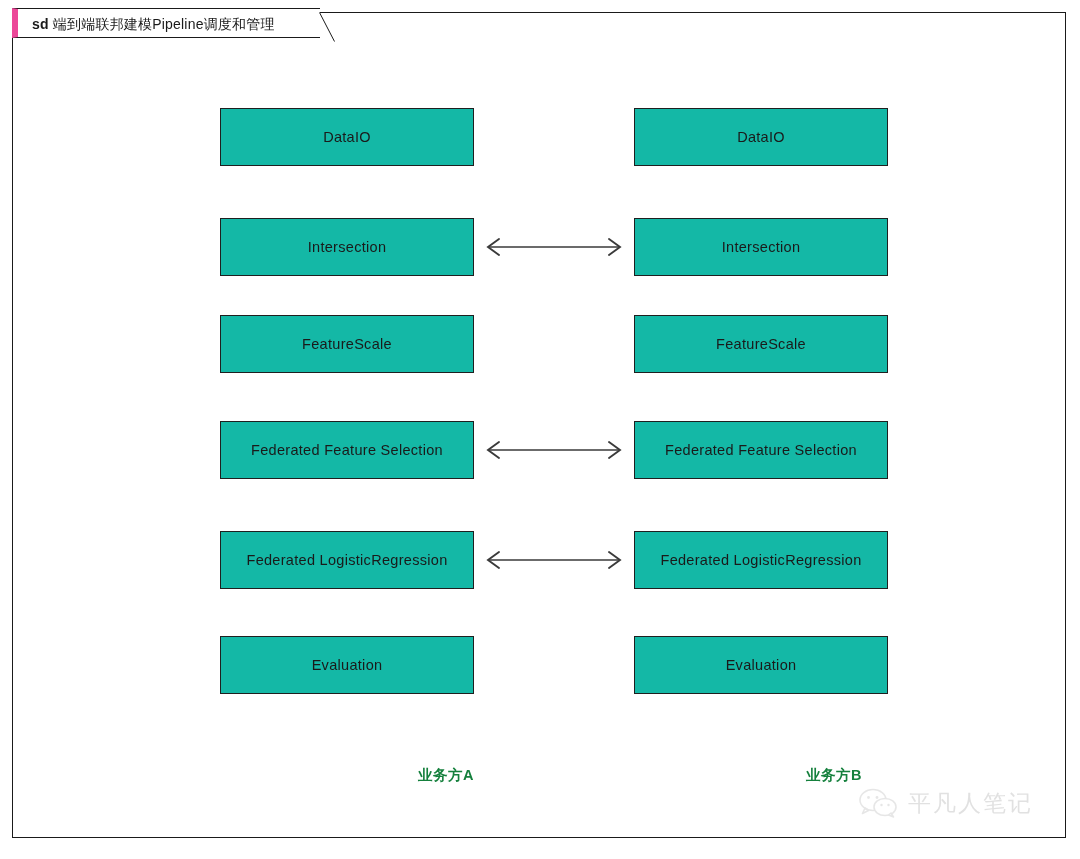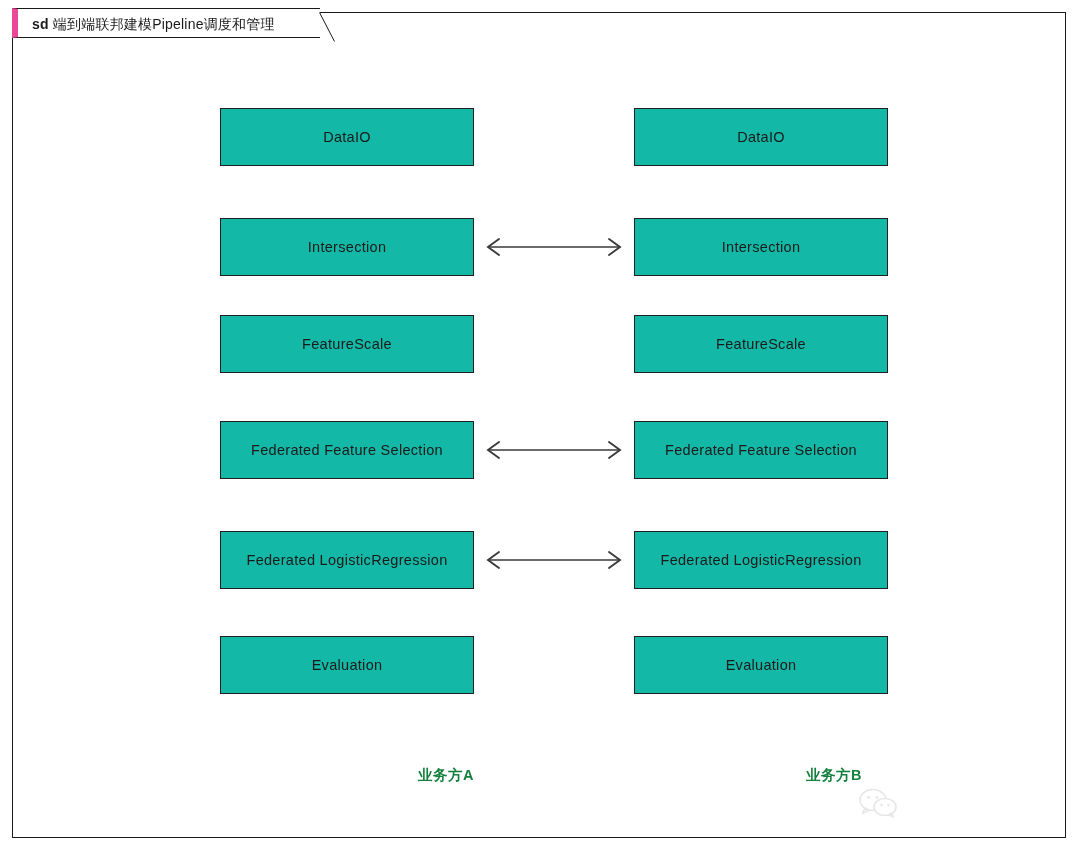--- a/index.html
+++ b/index.html
@@ -205,13 +205,14 @@
   <svg width="42" height="30" viewBox="0 0 42 30">
     <ellipse cx="15" cy="12" rx="13" ry="10.5" fill="none" stroke="#c6c6c6" stroke-width="1.6"></ellipse>
     <path d="M 7 20 L 4.5 25.5 L 10.5 22.5 Z" fill="none" stroke="#c6c6c6" stroke-width="1.6" stroke-linejoin="round"></path>
     <circle cx="10.5" cy="9.5" r="1.4" fill="#c6c6c6"></circle>
     <circle cx="19" cy="9.5" r="1.4" fill="#c6c6c6"></circle>
     <ellipse cx="27" cy="19" rx="11" ry="8.5" fill="#ffffff" stroke="#c6c6c6" stroke-width="1.6"></ellipse>
     <path d="M 33 25 L 35.5 29 L 30.5 27 Z" fill="#ffffff" stroke="#c6c6c6" stroke-width="1.6" stroke-linejoin="round"></path>
     <circle cx="23.5" cy="17" r="1.2" fill="#c6c6c6"></circle>
     <circle cx="30.5" cy="17" r="1.2" fill="#c6c6c6"></circle>
   </svg>
+  <span id="watermark-text">平凡人笔记</span>
 </div>
 
 </body></html>

